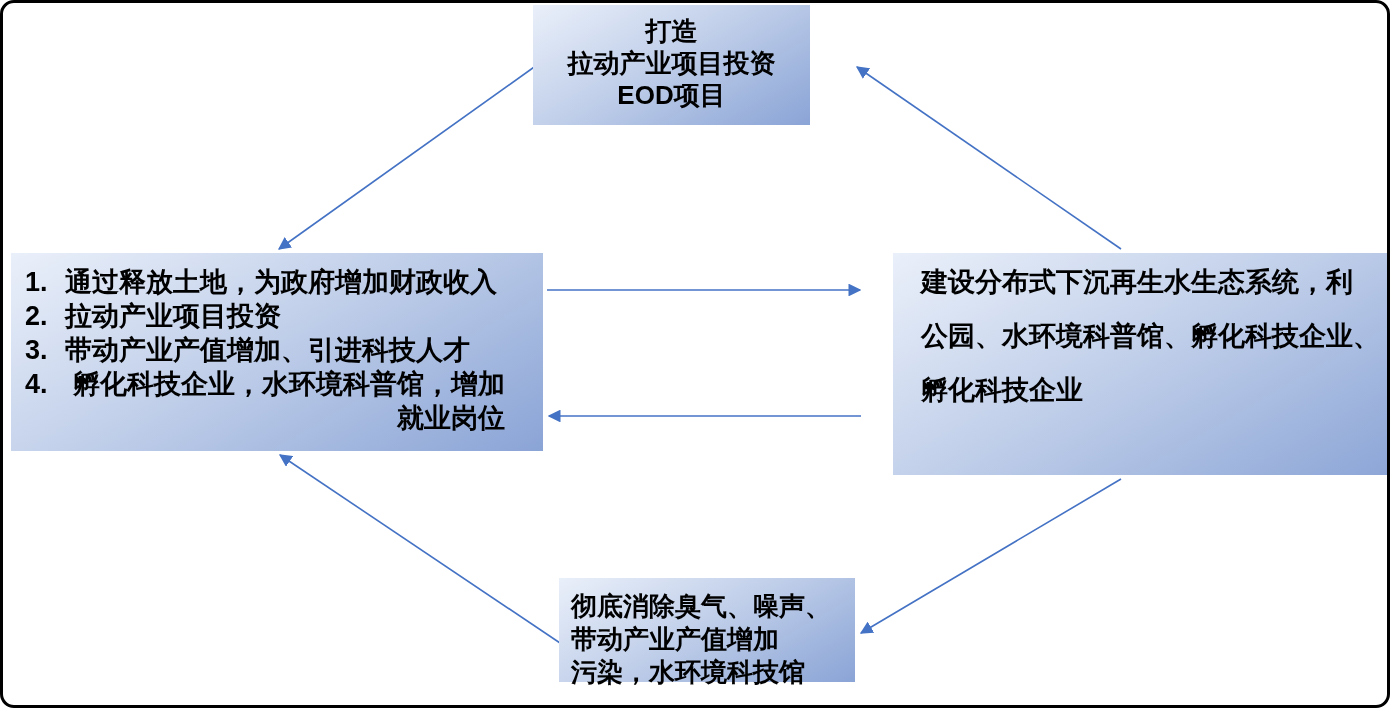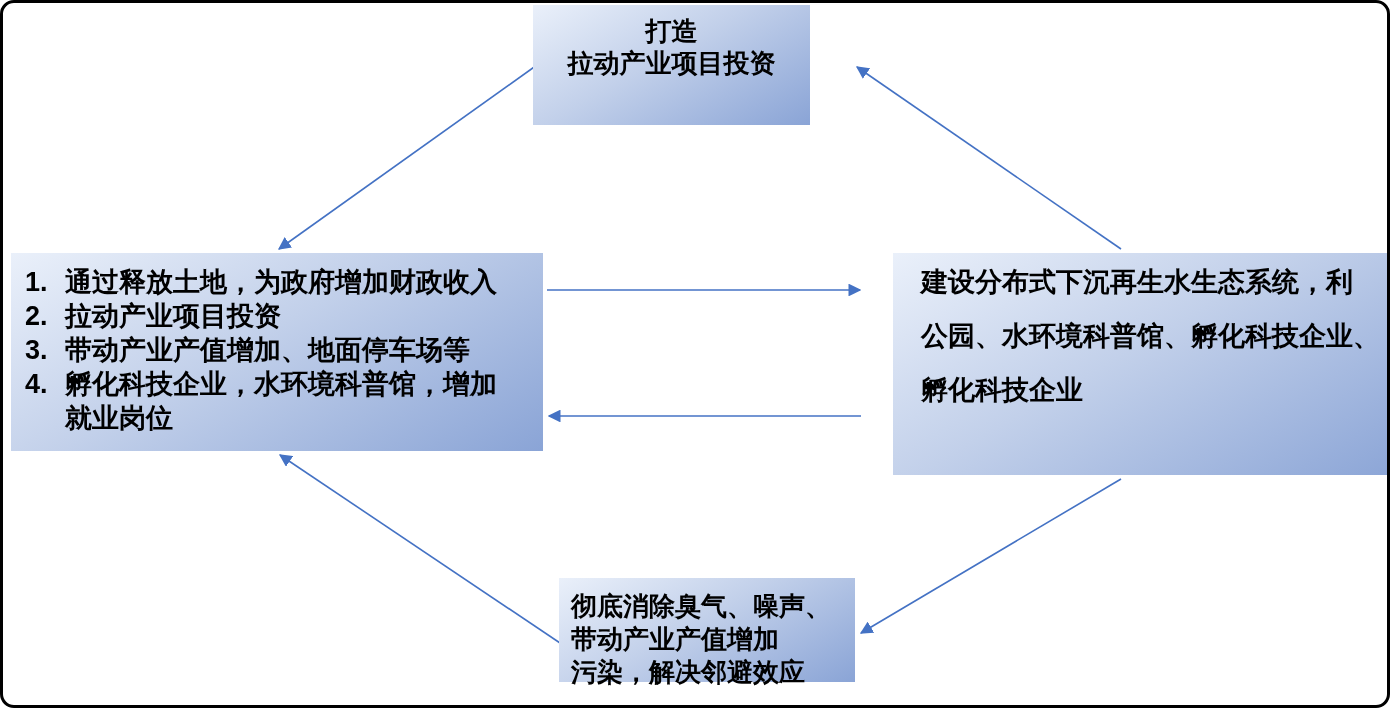--- a/index.html
+++ b/index.html
@@ -35,21 +35,21 @@
     padding-top: 10px;
     font-size: 26px; line-height: 32px;
   }
   .left-box {
     left: 8px; top: 250px; width: 532px; height: 198px;
     padding: 12px 8px 0 14px;
     font-size: 27px; line-height: 34px;
   }
   .left-box .li { display: flex; align-items: flex-start; }
   .left-box .num { width: 40px; flex: 0 0 40px; }
-  .left-box .txt { max-width: 16.3em; }
+  .left-box .txt { max-width: 16.3em; text-align: right; }
   .right-box {
     left: 890px; top: 250px; width: 520px; height: 222px;
     padding: 2px 20px 0 28px;
     font-size: 27px; line-height: 54px;
   }
   .bottom-box {
     left: 556px; top: 575px; width: 296px; height: 104px;
     padding: 12px 8px 0 12px;
     font-size: 26px; line-height: 33px;
   }
@@ -69,46 +69,47 @@
     <line x1="1118" y1="246" x2="854" y2="64" stroke="#4472C4" stroke-width="1.6" marker-end="url(#arrowhead)"></line>
     <line x1="544" y1="287" x2="857" y2="287" stroke="#4472C4" stroke-width="1.6" marker-end="url(#arrowhead)"></line>
     <line x1="858" y1="413" x2="546" y2="413" stroke="#4472C4" stroke-width="1.6" marker-end="url(#arrowhead)"></line>
     <line x1="560" y1="642" x2="277" y2="452" stroke="#4472C4" stroke-width="1.6" marker-end="url(#arrowhead)"></line>
     <line x1="1118" y1="476" x2="858" y2="630" stroke="#4472C4" stroke-width="1.6" marker-end="url(#arrowhead)"></line>
   </svg>
 
   <div class="box top-box">
     <div>打造</div>
     <div>拉动产业项目投资</div>
+    <div>EOD项目</div>
   </div>
 
   <div class="box left-box">
     <div class="li">
       <span class="num">1.</span>
       <span class="txt">通过释放土地，为政府增加财政收入</span>
     </div>
     <div class="li">
       <span class="num">2.</span>
       <span class="txt">拉动产业项目投资</span>
     </div>
     <div class="li">
       <span class="num">3.</span>
-      <span class="txt">带动产业产值增加、地面停车场等</span>
+      <span class="txt">带动产业产值增加、引进科技人才</span>
     </div>
     <div class="li">
       <span class="num">4.</span>
       <span class="txt">孵化科技企业，水环境科普馆，增加就业岗位</span>
     </div>
   </div>
 
   <div class="box right-box">
     <div>建设分布式下沉再生水生态系统，利</div>
     <div>公园、水环境科普馆、孵化科技企业、</div>
     <div>孵化科技企业</div>
   </div>
 
   <div class="box bottom-box">
     <div>彻底消除臭气、噪声、</div>
     <div>带动产业产值增加</div>
-    <div>污染，解决邻避效应</div>
+    <div>污染，水环境科技馆</div>
   </div>
 
 </div>
 
 </body></html>

